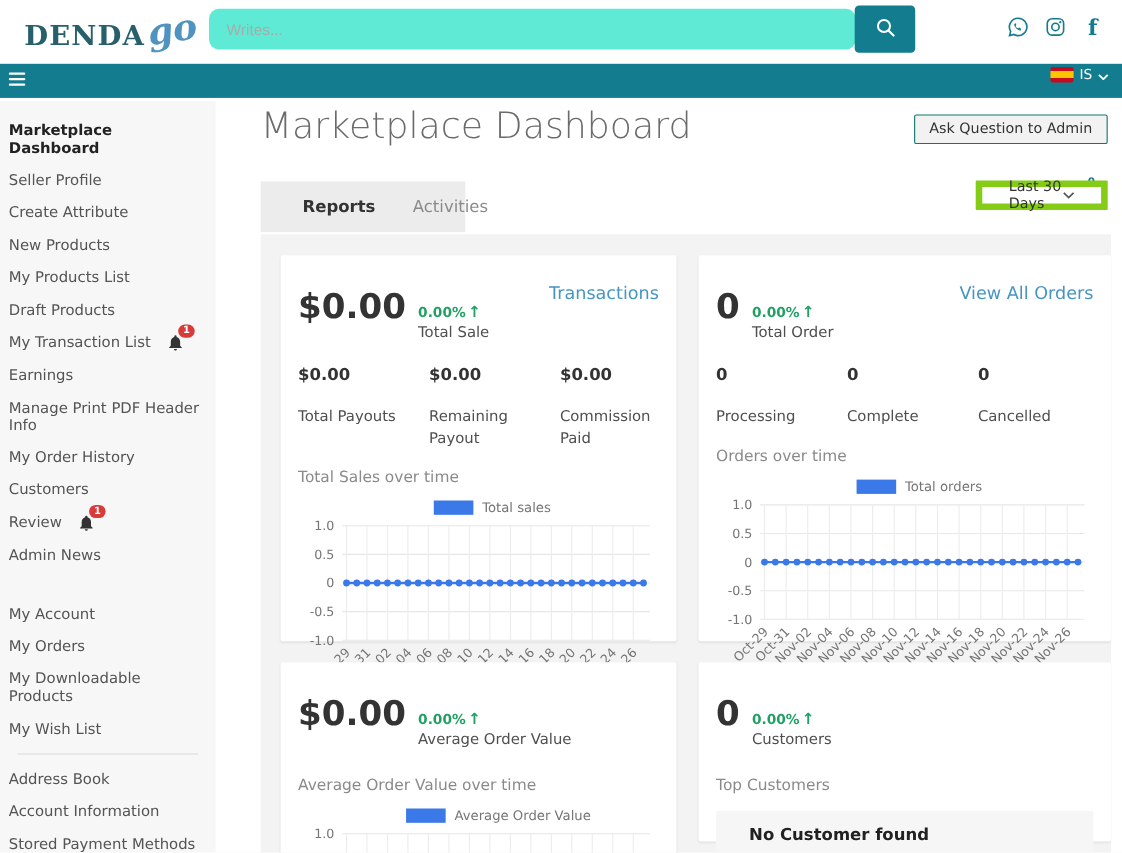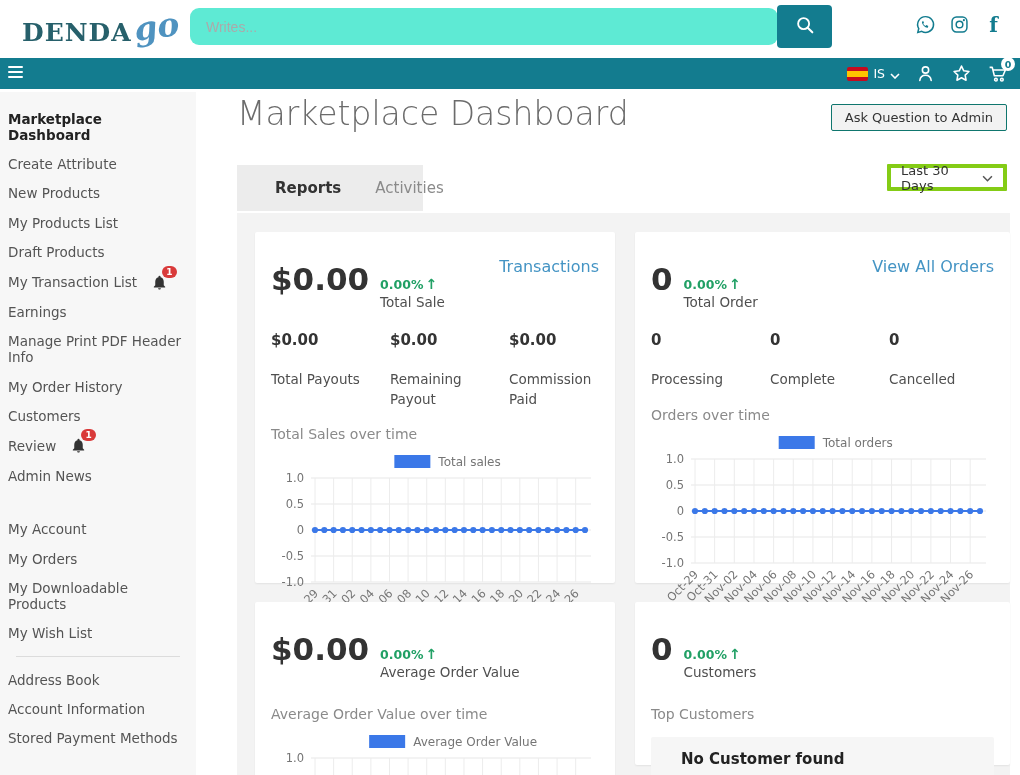--- a/index.html
+++ b/index.html
@@ -21,21 +21,21 @@
   .search-btn { position:absolute; right:0; top:0; width:55px; height:43px; background:#137c8f;
     border:none; border-radius:4px; cursor:pointer; display:flex; align-items:center; justify-content:center; }
   .social { position:absolute; right:16px; top:14px; display:flex; gap:13px; align-items:center; }
   .social-icon { width:21px; height:21px; cursor:pointer; display:flex; align-items:center; justify-content:center; }
   .fb-f { font-size:20px; font-weight:bold; color:#137c8f; font-family:"DejaVu Serif","Liberation Serif",serif; line-height:1; }
 
   
   .navbar { position:absolute; top:58px; left:0; width:1020px; height:31px; background:#137c8f; }
   .hamburger { position:absolute; left:8px; top:8px; width:16px; cursor:pointer; }
   .hamburger span { display:block; width:15px; height:2.4px; background:#fff; border-radius:1px; margin-bottom:2.6px; }
-  .nav-right { position:absolute; right:12px; top:0; height:31px; display:flex; align-items:center; gap:15px; }
+  .nav-right { position:absolute; right:12px; top:0; height:31px; display:flex; align-items:center; gap:15px;flex-direction:column; }
   .lang { display:flex; align-items:center; gap:5px; cursor:pointer; }
   .flag { width:21px; height:14px; border-radius:2px;
     background:linear-gradient(#c60b1e 0 27%, #ffc400 27% 73%, #c60b1e 73% 100%); }
   .lang-label { color:#fff; font-size:12.5px; }
   .nav-icon { width:21px; height:21px; cursor:pointer; position:relative; }
   .cart-badge { position:absolute; top:-6px; right:-7px; min-width:14px; height:14px; background:#fff;
     color:#137c8f; font-size:9.5px; font-weight:bold; border-radius:8px; display:flex;
     align-items:center; justify-content:center; padding:0 3px; }
 
   
@@ -54,22 +54,22 @@
   .page-title { font-size:33px; font-weight:300; color:#6b6b6b; position:absolute; top:2px; left:0; }
   .ask-btn { position:absolute; right:3px; top:12px; padding:5px 13px; background:#f2f2f2;
     border:1px solid #0f766e; border-radius:2px; font-size:13px; color:#333; cursor:pointer;
     font-family:inherit; }
   .tabs-box { position:absolute; left:0; top:73px; width:186px; height:46px; background:#ececec;
     display:flex; align-items:center; padding:0 21px; }
   .tab { padding:0 17px; font-size:15px; cursor:pointer; }
   .tab.active { font-weight:bold; color:#333; }
   .tab.inactive { color:#8a8a8a; }
   .period-select { position:absolute; right:3px; top:72px; width:120px; height:27px; background:#fff;
-    border:4px solid #84cc16; border-radius:1px; font-size:13px; color:#333; display:flex;
-    align-items:center; justify-content:space-between; padding:0 10px; cursor:pointer; }
+    border:6px solid #84cc16; border-radius:1px; font-size:13px; color:#333; display:flex;
+    align-items:center; justify-content:space-between; padding:0 24px; cursor:pointer; }
 
   .panel { position:absolute; left:0; top:121px; width:773px; height:700px; background:#f3f3f3;
     padding:19px 18px; }
   .cards-grid { display:grid; grid-template-columns:360px 375px; gap:19px 20px; align-items:start; }
   .card { background:#fff; border-radius:2px; box-shadow:0 1px 2px rgba(0,0,0,0.07); padding:16px; }
   .card-1,.card-2,.card-3 { height:351px; }
   .card-4 { height:163px; }
 
   .card-head { display:flex; align-items:center; }
   .big-number { font-size:31px; font-weight:bold; color:#333; line-height:1; }
@@ -168,20 +168,23 @@
         </svg>
       <span class="cart-badge">0</span>
     </span>
   </div>
 </nav>
 
 <aside class="sidebar">
   <div id="sidebar-items">
       <div class="side-item active">
         <span>Marketplace Dashboard</span>
+      </div>
+      <div class="side-item">
+        <span>Seller Profile</span>
       </div>
       <div class="side-item">
         <span>Create Attribute</span>
       </div>
       <div class="side-item">
         <span>New Products</span>
       </div>
       <div class="side-item">
         <span>My Products List</span>
       </div>

